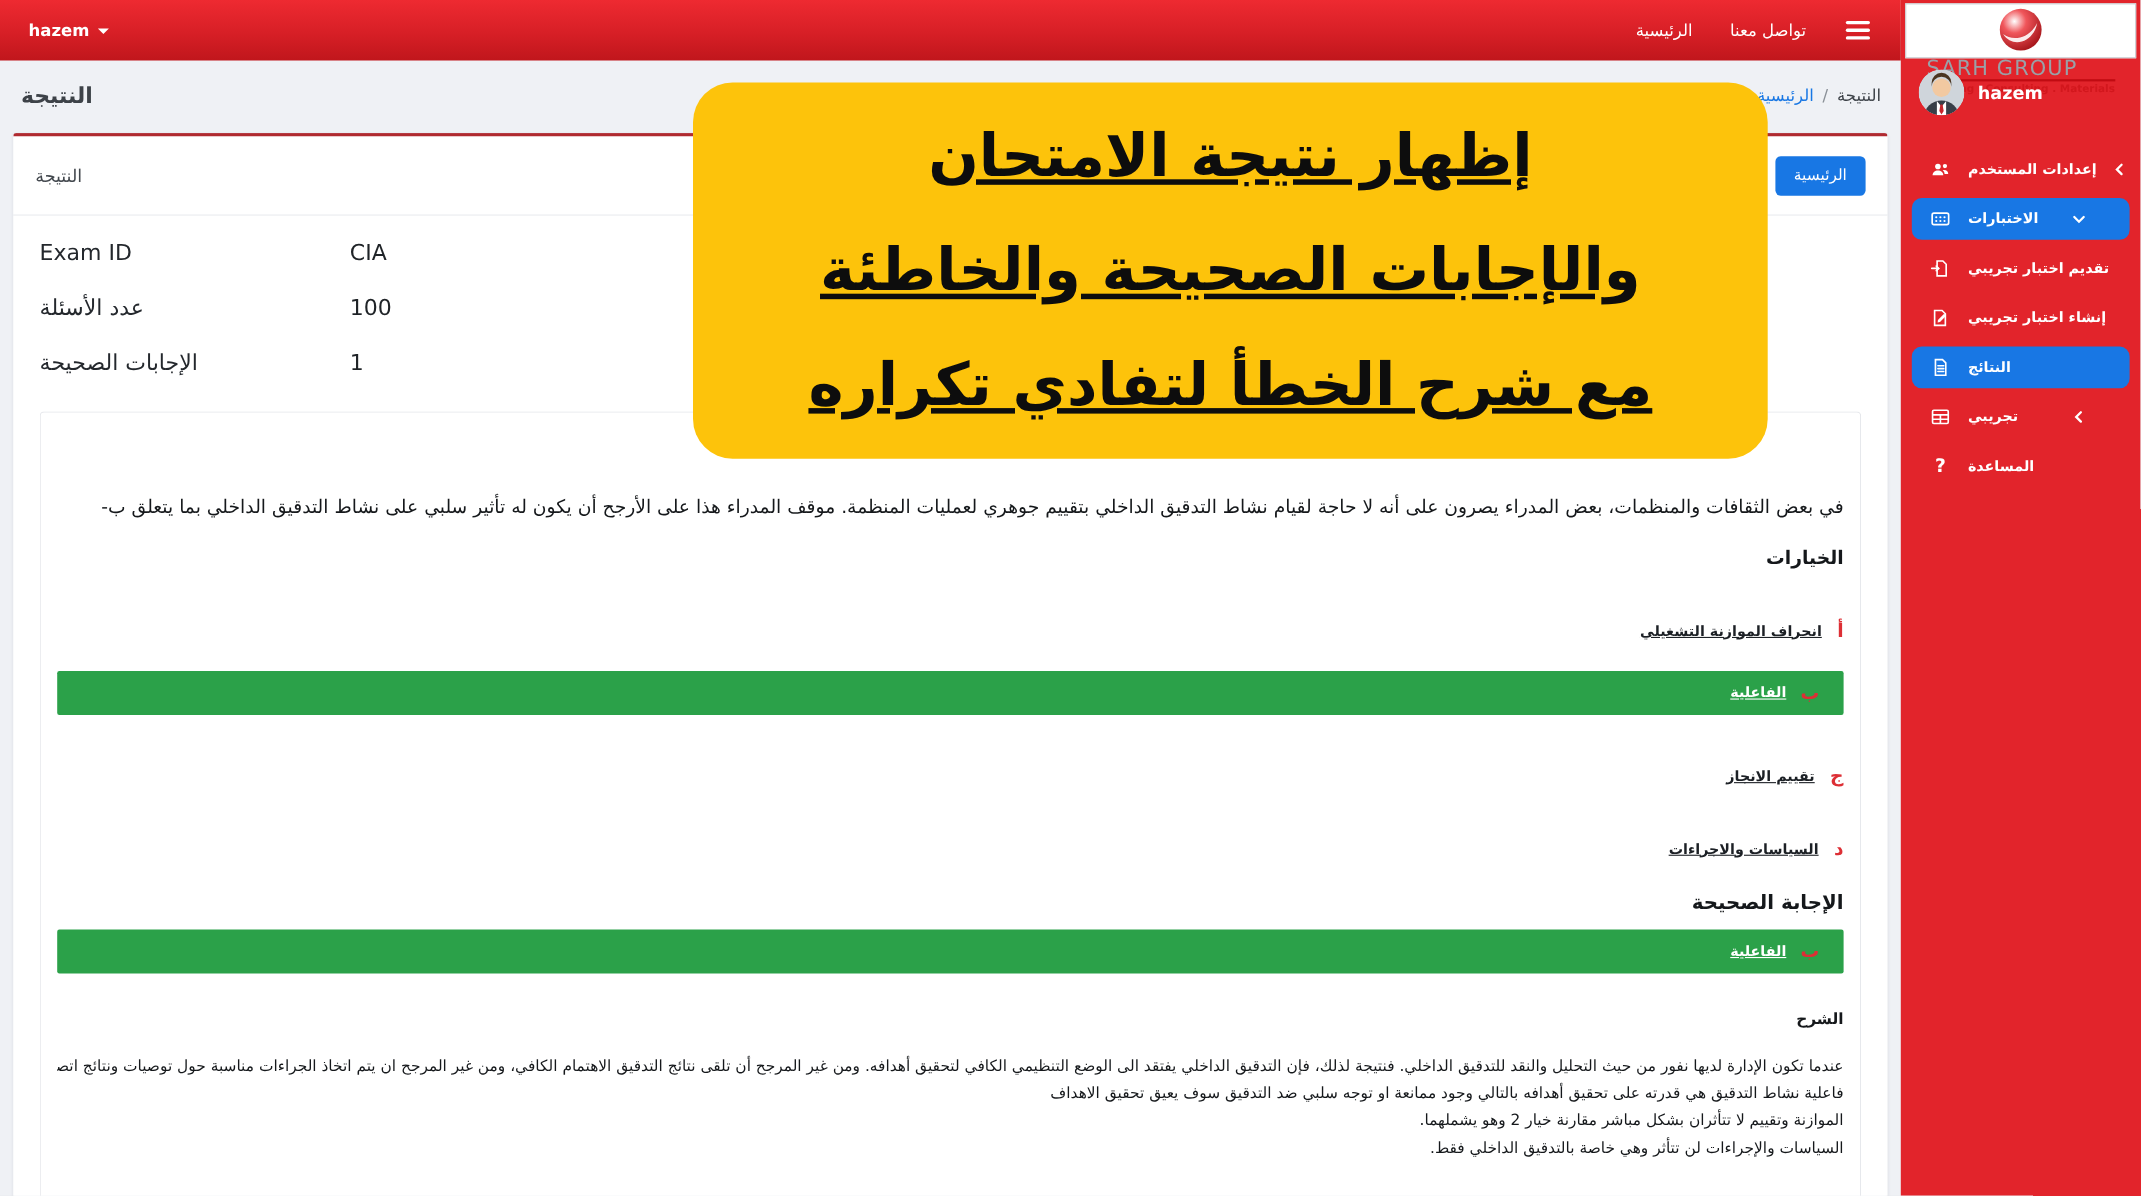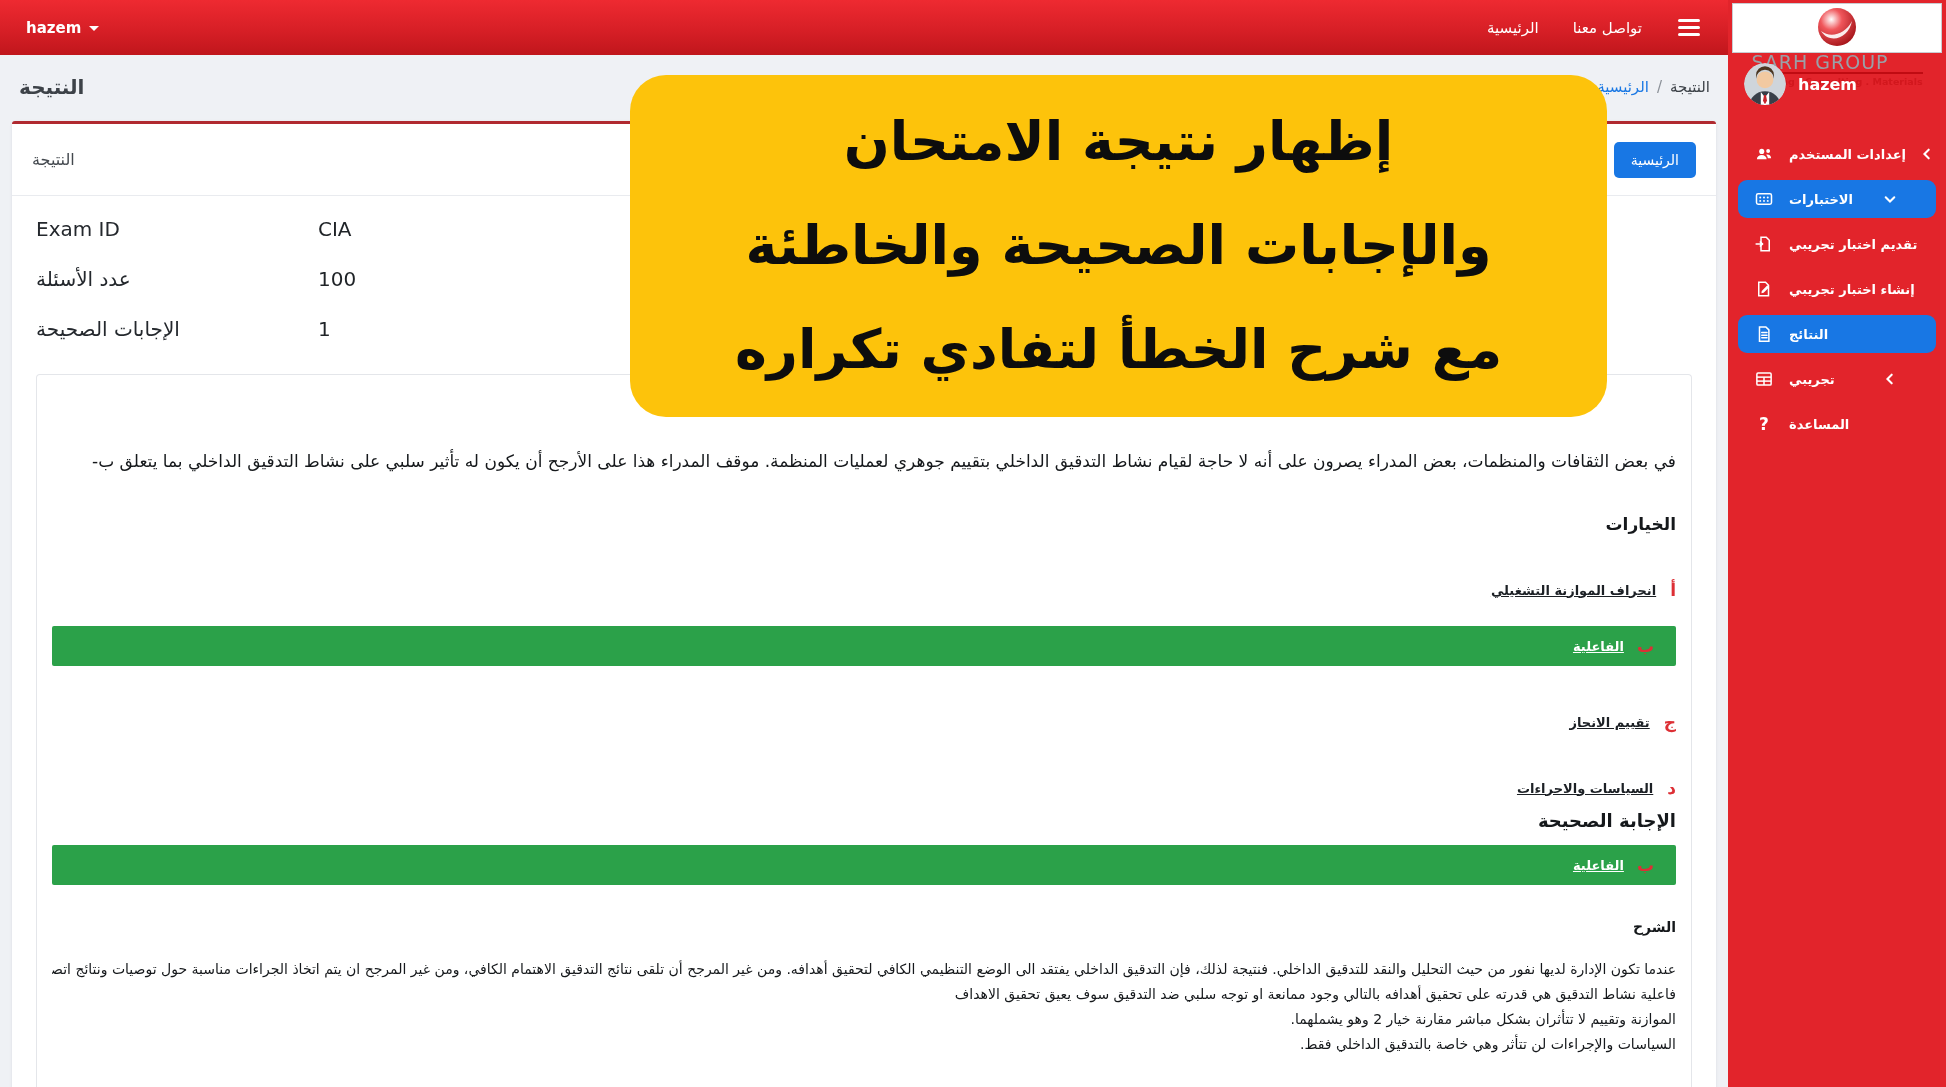--- a/index.html
+++ b/index.html
@@ -86,43 +86,43 @@
   .dvalue{ color:#1f2327; }
 
   
   .qbox{
     margin:10px 24px 0; border:1px solid #e4e6ea; border-bottom:none;
     border-radius:4px 4px 0 0; padding:46px 15px 40px;
     direction:rtl; text-align:right;
   }
   .sec-head{ font-size:17px; font-weight:bold; color:#15181b; }
   .q-text{ margin-top:24px; font-size:17px; line-height:33px; color:#15181b; }
-  .choices-head{ margin-top:36px; }
+  .choices-head{ margin-top:20px; }
   .opt-row{ display:flex; align-items:center; gap:14px; margin-top:46px; }
   .opt-letter{ color:#dd2f35; font-weight:bold; font-size:17px; }
   .opt-text{ font-weight:bold; font-size:13px; color:#1c2025;text-decoration:underline; }
   .green-bar{
     margin-top:26px; height:40px; background:#2ba149; display:flex;
     align-items:center; gap:13px; padding:0 22px; border-radius:2px;
   }
   .green-bar .opt-text{ color:#fff; }
-  .correct-head{ margin-top:12px; font-size:18px; }
+  .correct-head{ margin-top:28px; font-size:18px; }
   .green-bar.second{ margin-top:14px; }
   .explain-head{ margin-top:34px; font-size:14px; }
   .explain{ margin-top:22px; font-size:14px; line-height:25px; color:#15181b; }
   .explain div{ white-space:nowrap; overflow:hidden; }
 
   
   .overlay{
     position:absolute; left:630px; top:75px; width:977px; height:342px;
     background:#fdc30b; border-radius:36px; z-index:9;
     display:flex; flex-direction:column; justify-content:center; align-items:center;
     direction:rtl; text-align:center; color:#0d0d0d;
   }
-  .overlay div{ font-size:54px; font-weight:800; line-height:104px; letter-spacing:-1px; }
+  .overlay div{ font-size:54px; font-weight:800; line-height:104px; letter-spacing:-1px;text-decoration:underline; }
 </style>
 </head>
 <body>
 
 <header class="topbar">
   <div class="user-dd">
     <span>hazem</span>
     <span class="caret-down"></span>
   </div>
   <nav class="nav-right">

